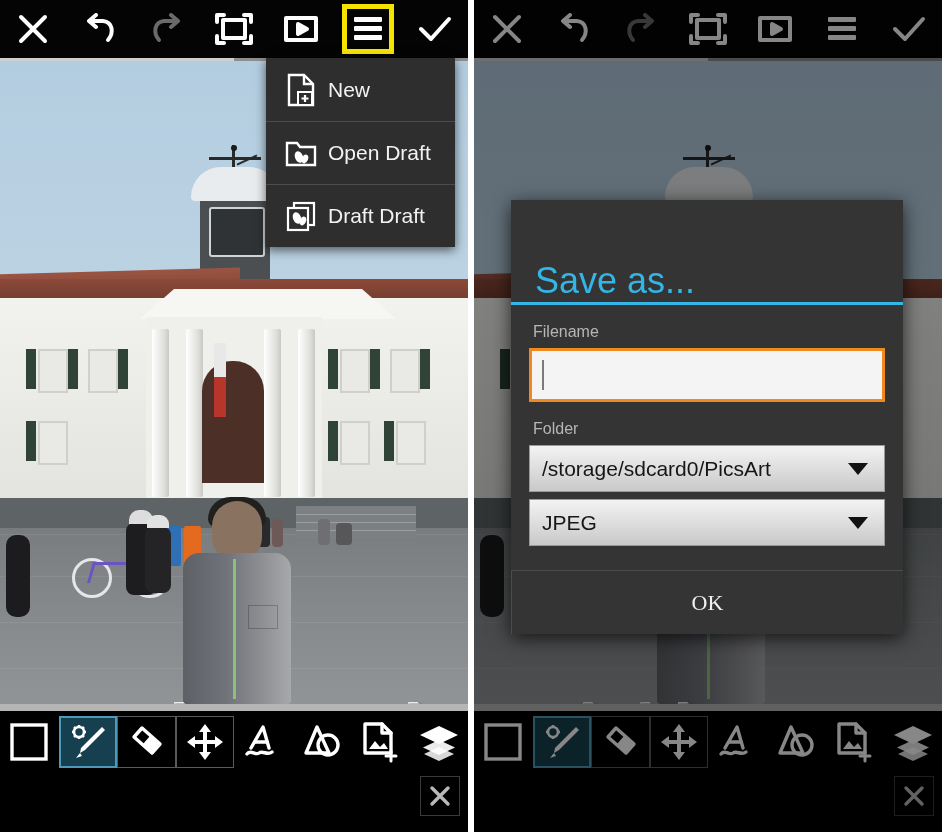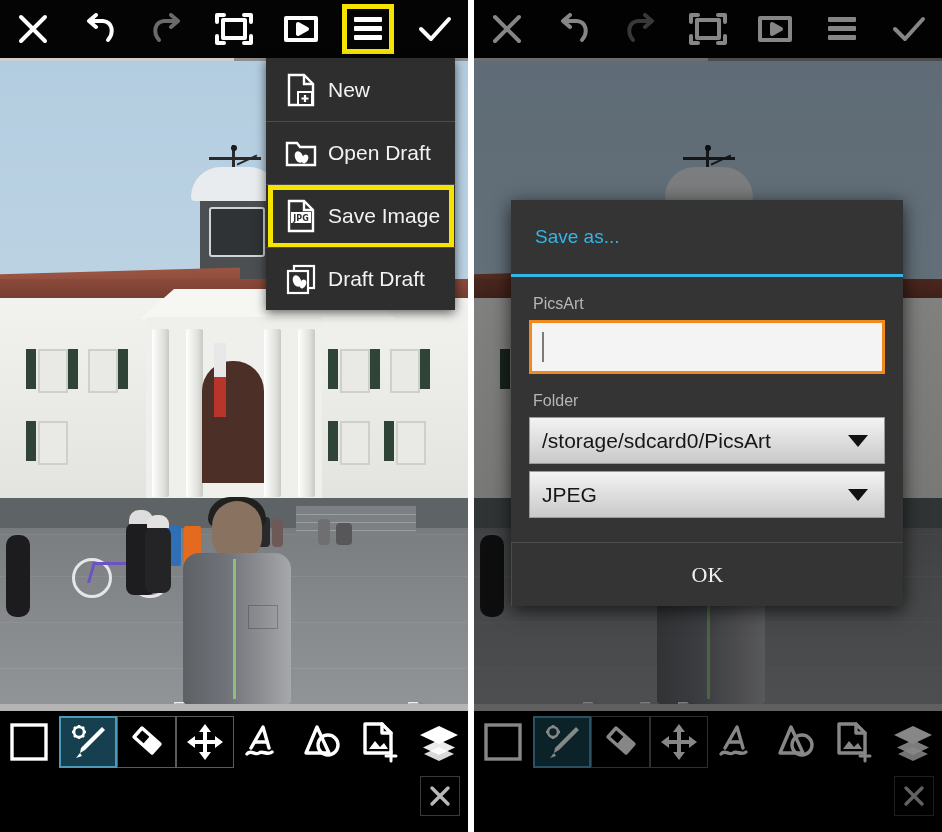--- a/index.html
+++ b/index.html
@@ -95,21 +95,21 @@
   .menu-item + .menu-item{border-top:1px solid #4c4c4c;align-items:center;}
   .menu-item .mi-ico{width:42px;flex:0 0 42px;display:flex;align-items:center;justify-content:center;}
   .menu-item .mi-label{font-size:21px;color:#f2f2f2;margin-left:6px;}
   .menu-hl{position:absolute;left:2px;top:0;width:186px;height:63px;
            border:5px solid #f5e400;box-sizing:border-box;pointer-events:none;}
 
   
   .dim{position:absolute;inset:0;background:rgba(0,0,0,.47);z-index:50;}
   .dialog{position:absolute;left:37px;top:200px;width:392px;background:#343434;z-index:60;
           box-shadow:0 4px 18px rgba(0,0,0,.7);}
-  .dlg-title{padding:26px 24px 26px 24px;font-size:19px;color:#33b5e5;}
+  .dlg-title{padding:26px 24px 0 24px;font-size:36px;color:#33b5e5;margin-top:34px;}
   .dlg-rule{height:3px;background:#33b5e5;}
   .dlg-body{padding:16px 18px 8px 18px;}
   .dlg-label{font-size:16px;color:#b6b6b6;margin:2px 0 7px 4px;}
   .filename{height:54px;background:#f4f4f4;border:3px solid #f08a1e;box-sizing:border-box;
             display:flex;align-items:center;padding-left:10px;}
   .caret{width:2px;height:30px;background:#7b7b7b;margin-right:5px;}
   .filename .fval{font-size:24px;color:#1b1b1b;}
   .spin{position:relative;height:47px;margin-top:7px;
         background:linear-gradient(#f3f3f3,#c9c9c9);border:1px solid #9a9a9a;box-sizing:border-box;
         display:flex;align-items:center;padding-left:12px;}
@@ -281,34 +281,20 @@
               <g fill="none" stroke="#fff" stroke-width="2.4">
           <path d="M2 5 h10 l3 4 h15 v18 h-28 z"></path>
               </g>
           <ellipse cx="14" cy="19" rx="4" ry="6" fill="#fff" transform="rotate(-22 14 19)"></ellipse>
           <ellipse cx="20" cy="21" rx="3" ry="4.5" fill="#fff" transform="rotate(22 20 21)"></ellipse>
             </svg>
         </span>
         <span class="mi-label">Open Draft</span>
       </div>
       <div class="menu-item">
-        <div class="menu-hl"></div>
-        <span class="mi-ico">
-          <svg width="30" height="34" viewBox="0 0 30 34">
-              <g fill="none" stroke="#fff" stroke-width="2.4">
-          <path d="M3 2 h15 l9 9 v21 h-24 z"></path>
-                <path d="M18 2 v9 h9"></path>
-              </g>
-          <rect x="5" y="13" width="20" height="11" fill="#fff"></rect>
-          <text x="15" y="22" font-family="DejaVu Sans, sans-serif" font-size="8" font-weight="bold" fill="#2e2e2e" text-anchor="middle">JPG</text>
-            </svg>
-        </span>
-        <span class="mi-label">Save Image</span>
-      </div>
-      <div class="menu-item">
         <span class="mi-ico">
           <svg width="32" height="32" viewBox="0 0 32 32">
           <rect x="9" y="3" width="20" height="22" fill="none" stroke="#fff" stroke-width="2.2"></rect>
           <rect x="3" y="8" width="20" height="22" fill="#2e2e2e" stroke="#fff" stroke-width="2.2"></rect>
           <ellipse cx="12" cy="18" rx="4" ry="6" fill="#fff" transform="rotate(-22 12 18)"></ellipse>
           <ellipse cx="18" cy="21" rx="3" ry="4.5" fill="#fff" transform="rotate(22 18 21)"></ellipse>
             </svg>
         </span>
         <span class="mi-label">Draft Draft</span>
       </div>
@@ -602,21 +588,21 @@
           </svg>
         </div>
     </div>
 
     <div class="dim"></div>
 
     <div class="dialog">
       <div class="dlg-title">Save as...</div>
       <div class="dlg-rule"></div>
       <div class="dlg-body">
-        <div class="dlg-label">PicsArt</div>
+        <div class="dlg-label">Filename</div>
         <div class="filename">
           <span class="caret"></span>
         </div>
         <div class="dlg-label" style="margin-top:18px;">Folder</div>
         <div class="spin">
           <span class="sval">/storage/sdcard0/PicsArt</span>
           <span class="arrow"></span>
         </div>
         <div class="spin">
           <span class="sval">JPEG</span>

